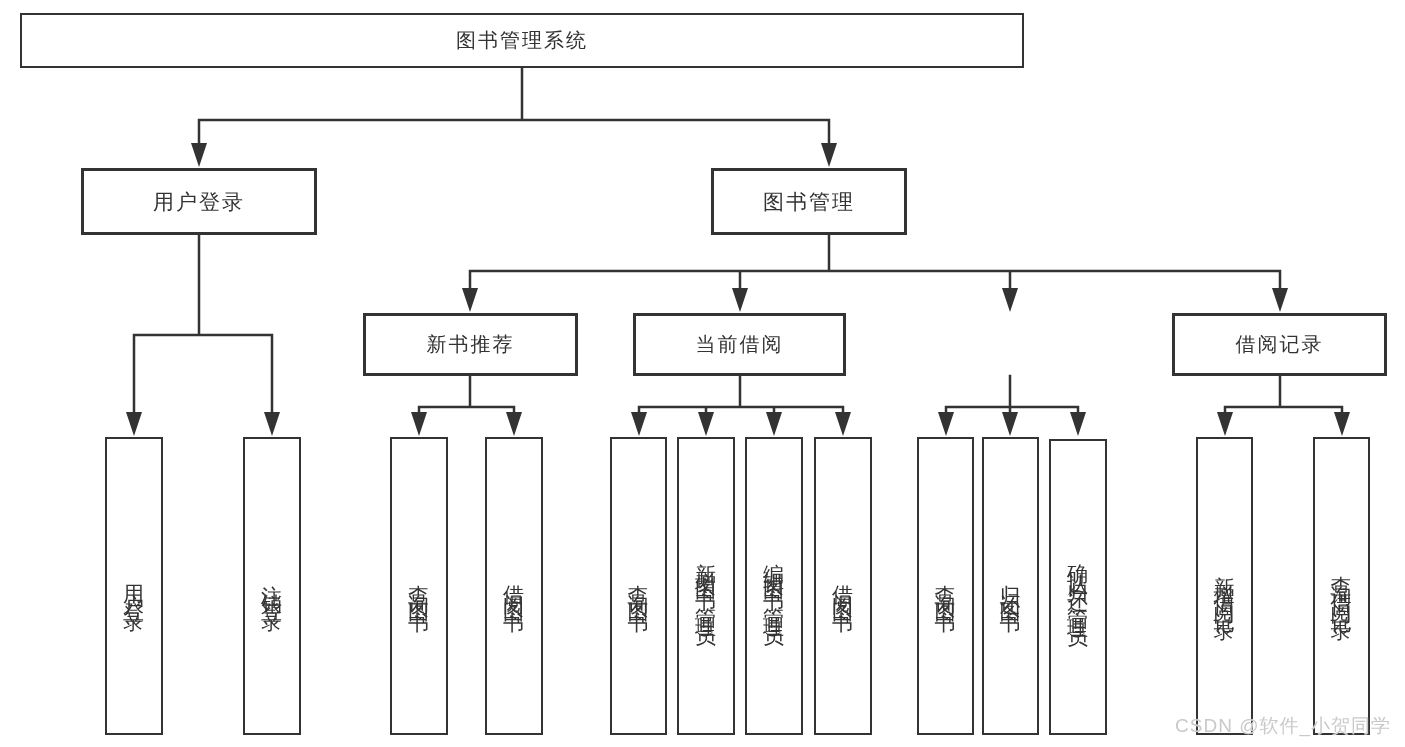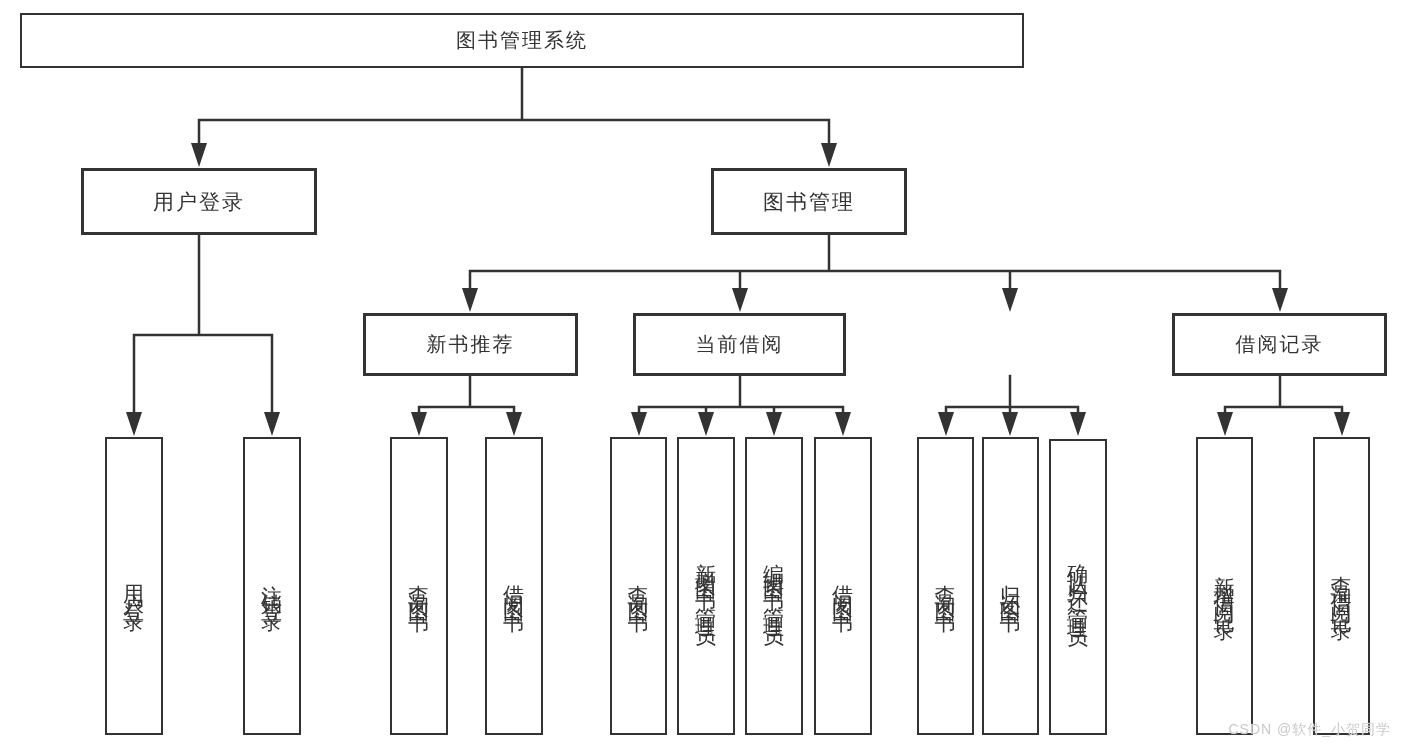--- a/index.html
+++ b/index.html
@@ -43,21 +43,21 @@
     font-size: 21px;
     letter-spacing: 9px;
     color: #333333;
     line-height: 1;
   }
   .watermark {
     position: absolute;
     right: 14px;
     bottom: 8px;
     z-index: 5;
-    font-size: 14px;
+    font-size: 19px;
     letter-spacing: 1px;
     color: #c9c9c9;
     text-shadow: 0 0 1px #ffffff;
     white-space: nowrap;
   }
 </style>
 </head>
 <body>
 
 <div class="stage">

